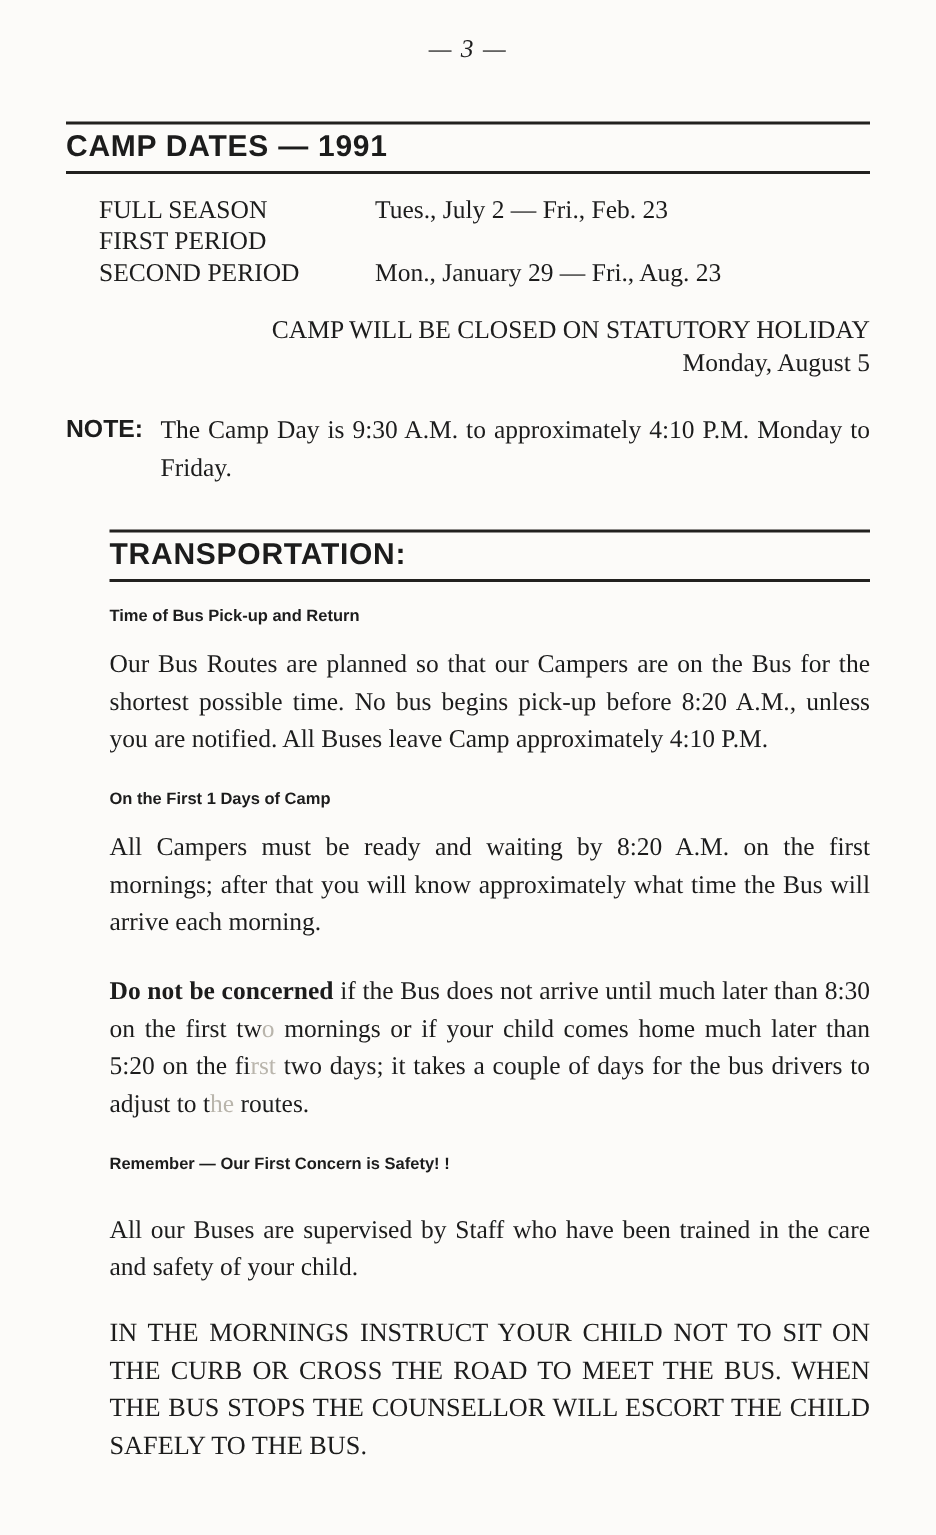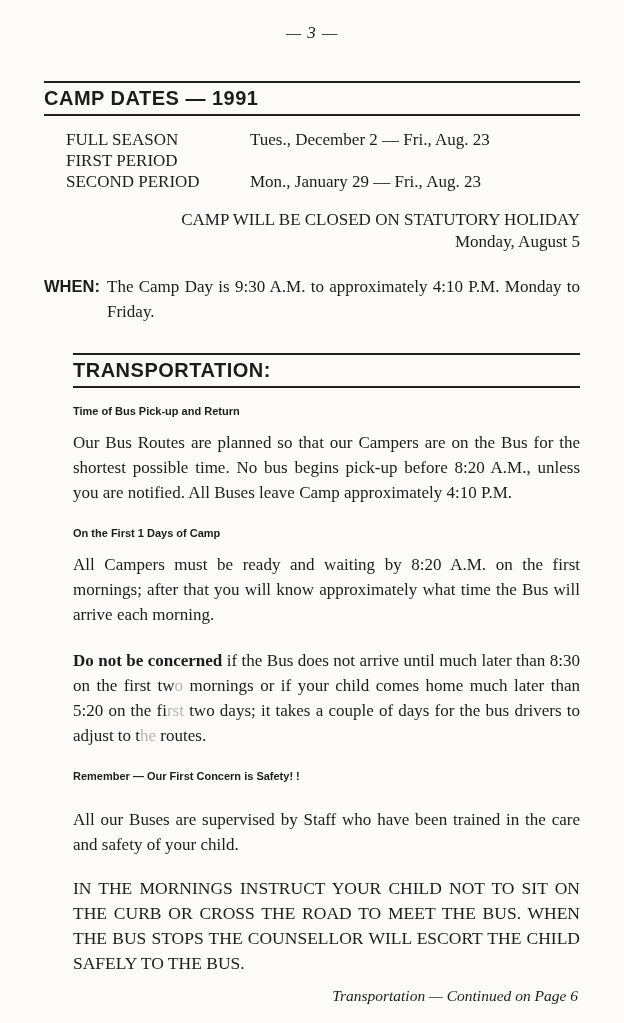--- a/index.html
+++ b/index.html
@@ -98,38 +98,38 @@
   <div class="page-number">— 3 —</div>
 
   <div class="camp-section">
     <div class="section-heading-block">
       <div class="section-heading">CAMP DATES — 1991</div>
     </div>
 
     <div class="dates-table">
       <div class="dates-row">
         <div class="dates-label">FULL SEASON</div>
-        <div class="dates-value">Tues., December 2 — Fri., Aug. 23</div>
+        <div class="dates-value">Tues., July 2 — Fri., Feb. 23</div>
       </div>
       <div class="dates-row">
         <div class="dates-label">FIRST PERIOD</div>
       </div>
       <div class="dates-row">
         <div class="dates-label">SECOND PERIOD</div>
         <div class="dates-value">Mon., January 29 — Fri., Aug. 23</div>
       </div>
     </div>
 
     <div class="closed-notice">
       <div>CAMP WILL BE CLOSED ON STATUTORY HOLIDAY</div>
       <div>Monday, August 5</div>
     </div>
 
     <div class="note-block">
-      <div class="note-label">WHEN:</div>
+      <div class="note-label">NOTE:</div>
       <div class="note-text">The Camp Day is 9:30 A.M. to approximately 4:10 P.M. Monday to Friday.</div>
     </div>
   </div>
 
   <div class="transport-section">
     <div class="section-heading-block">
       <div class="section-heading">TRANSPORTATION:</div>
     </div>
 
     <div class="subheading first">Time of Bus Pick-up and Return</div>
@@ -137,15 +137,14 @@
 
     <div class="subheading">On the First 1 Days of Camp</div>
     <div class="para">All Campers must be ready and waiting by 8:20 A.M. on the first mornings; after that you will know approximately what time the Bus will arrive each morning.</div>
     <div class="para spaced"><span class="bold">Do not be concerned</span><span> if the Bus does not arrive until much later than 8:30 on the first tw</span><span class="faded">o</span><span> mornings or if your child comes home much later than 5:20 on the fi</span><span class="faded">rst</span><span> two days; it takes a couple of days for the bus drivers to adjust to t</span><span class="faded">he</span><span> routes.</span></div>
 
     <div class="subheading">Remember — Our First Concern is Safety! !</div>
     <div class="para spaced">All our Buses are supervised by Staff who have been trained in the care and safety of your child.</div>
     <div class="caps-para"><span>IN THE MORNINGS INSTRUCT YOUR CHILD </span><span class="bold">NOT TO</span><span> SIT ON THE CURB OR CROSS THE ROAD TO MEET THE BUS. WHEN THE BUS STOPS THE COUNSELLOR WILL ESCORT THE CHILD SAFELY TO THE BUS.</span></div>
   </div>
 
-  <div class="footer-note">Transportation — Continued on Page 6</div>
 
 </div>
 
 </body></html>

